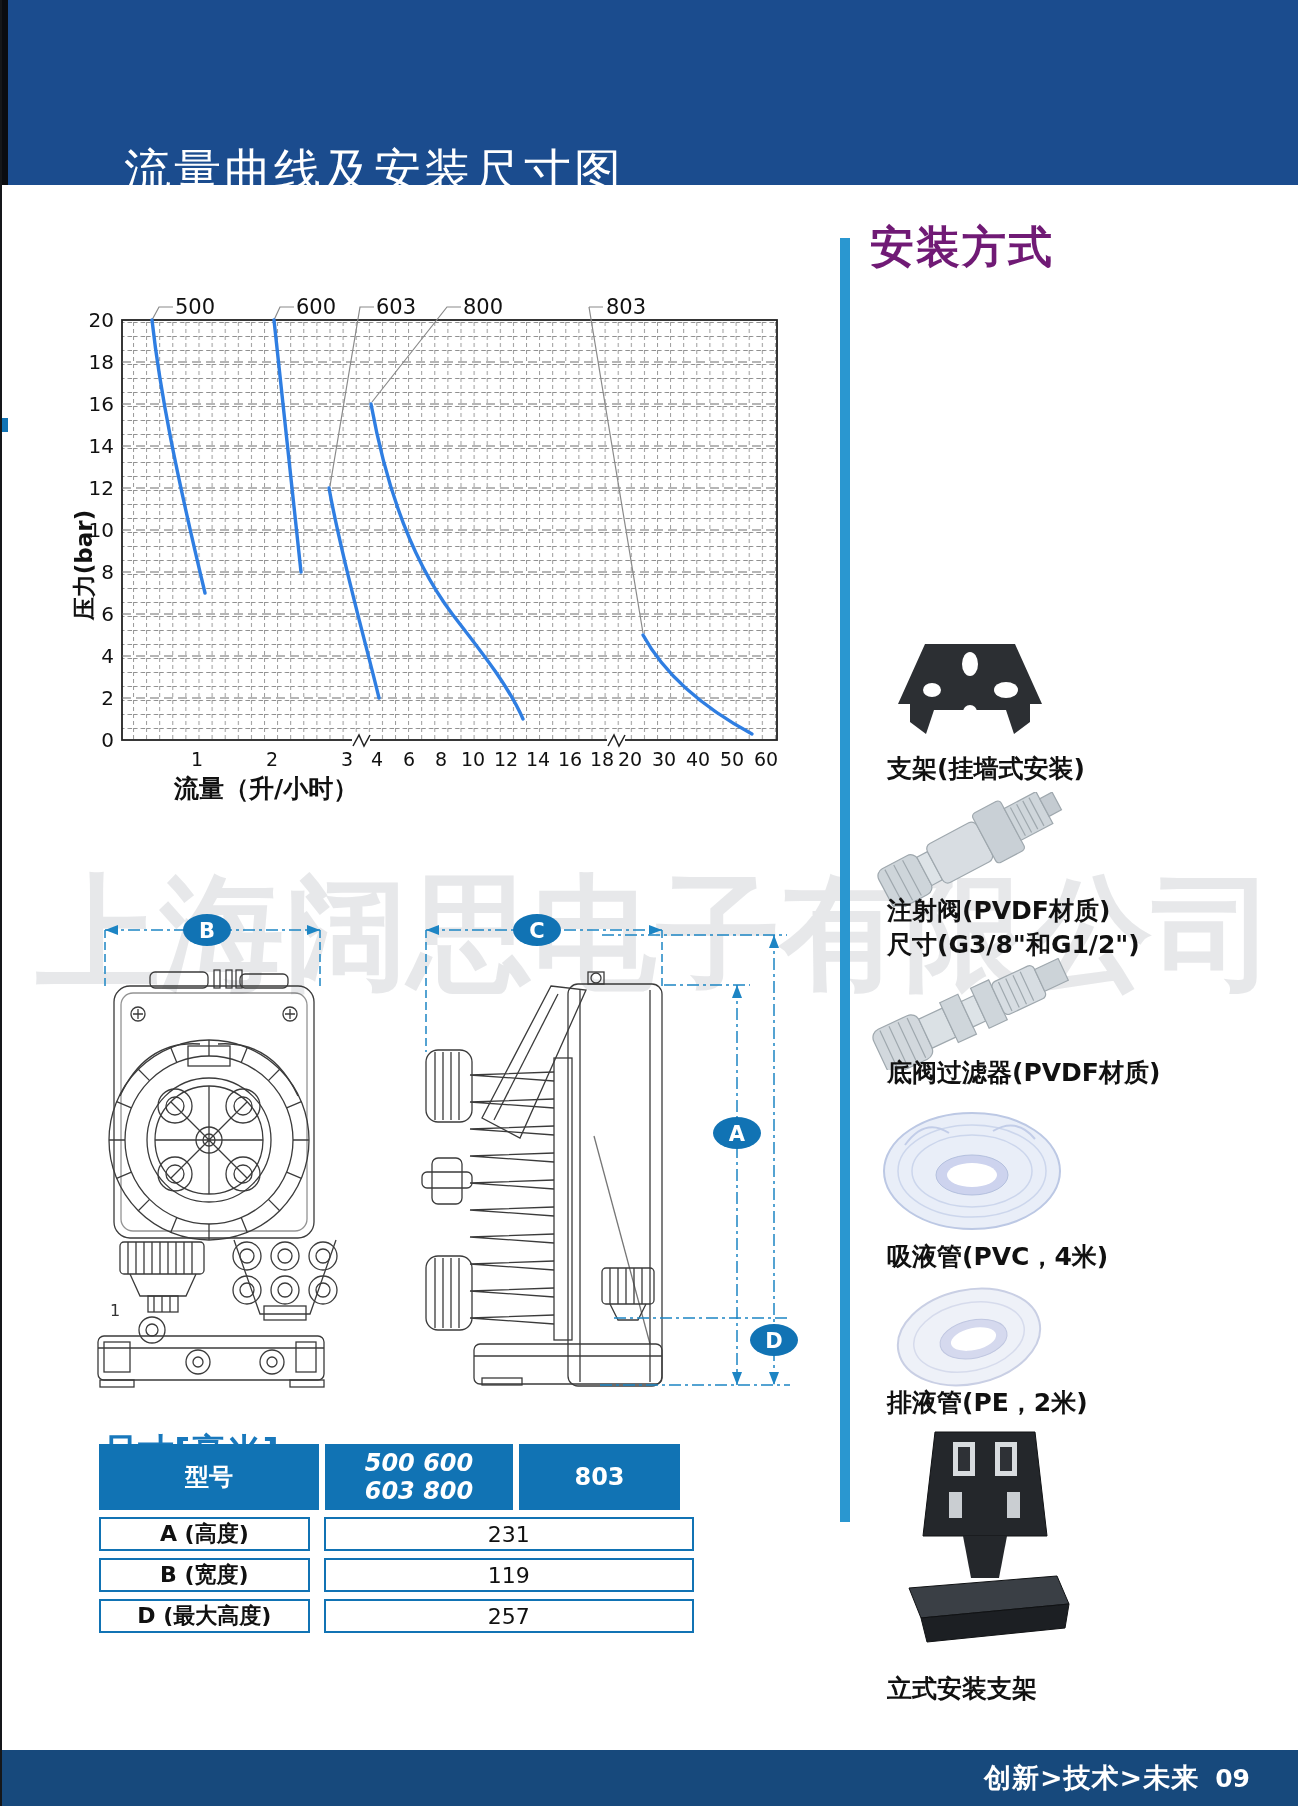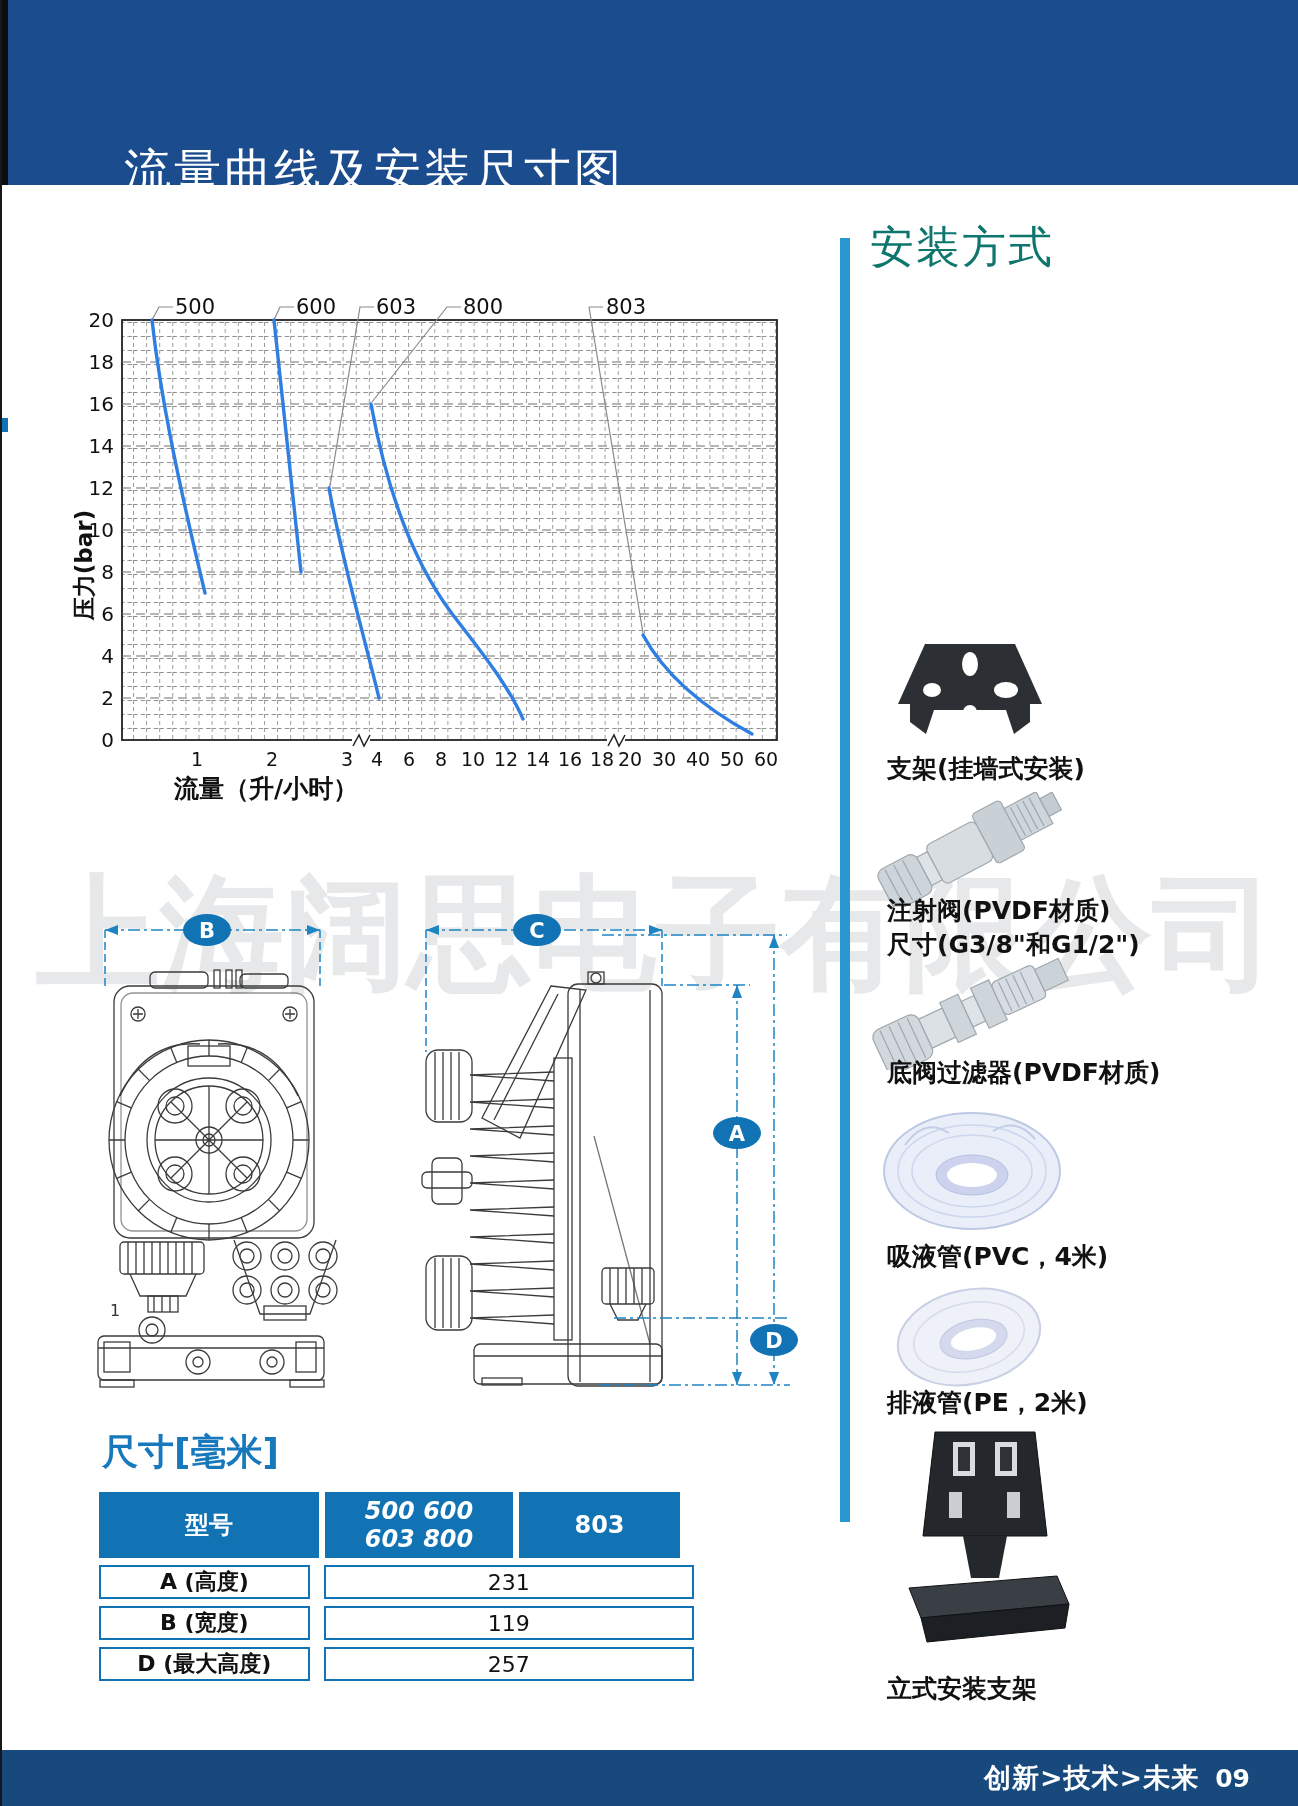--- a/index.html
+++ b/index.html
@@ -7,27 +7,27 @@
         font-family:"DejaVu Sans","Liberation Sans",sans-serif;border-left:2px solid #15171a;}
   .header-band{position:absolute;left:0;top:0;width:100%;height:185px;background:#1b4c8e;border-left:6px solid #0a0c10;box-sizing:border-box;}
   .page-title{position:absolute;left:100px;top:124px;margin:16px;color:#ffffff;font-size:47px;font-weight:normal;letter-spacing:3px;}
   .edge-mark{position:absolute;left:0;top:418px;width:6px;height:14px;background:#1173b4;}
   .watermark{position:absolute;left:34px;top:852px;width:1240px;z-index:1;
              font-size:124px;font-weight:bold;color:rgba(175,178,185,0.30);
              letter-spacing:0px;white-space:nowrap;text-shadow:3px 3px 0 rgba(255,255,255,0.55);}
   .overlay{position:absolute;left:0;top:0;z-index:2;}
   .sidebar{position:absolute;left:850px;top:200px;width:380px;height:1530px;z-index:3;}
   .divider{position:absolute;left:838px;top:238px;width:10px;height:1284px;background:#2a97d0;z-index:3;}
-  .sb-title{position:absolute;left:18px;top:18px;margin:0;font-size:44px;font-weight:normal;color:#0f766e;letter-spacing:2px;}
+  .sb-title{position:absolute;left:18px;top:18px;margin:0;font-size:44px;font-weight:bold;color:#701a75;letter-spacing:2px;}
   .sb-text{position:absolute;left:18px;top:108px;width:334px;font-size:23px;font-weight:600;color:#1c1c1c;line-height:39px;text-align:justify;}
   .sb-text p{margin:0 0 18px 0;}
   .acc-label{position:absolute;left:35px;font-size:25px;font-weight:600;color:#111;white-space:nowrap;}
   .acc-icon{position:absolute;}
   .dim-heading{position:absolute;left:100px;top:1428px;font-size:36px;font-weight:bold;color:#1878bc;z-index:3;}
-  .dim-table{position:absolute;left:97px;top:1492px;width:595px;z-index:3;font-size:22px;}
+  .dim-table{position:absolute;left:97px;top:1444px;width:595px;z-index:3;font-size:22px;}
   .t-head{display:flex;gap:6px;height:66px;}
   .t-head .cell{background:#1173b4;color:#fff;font-weight:bold;display:flex;flex-direction:column;align-items:center;justify-content:center;font-size:24px;line-height:28px;}
   .c1{width:220px;} .c2{width:188px;font-style:italic;} .c3{width:161px;} .cm{width:387px;}
   .t-row{display:flex;gap:14px;height:34px;margin-top:7px;}
   .t-row .cell{border:2px solid #1173b4;display:flex;align-items:center;justify-content:center;box-sizing:border-box;background:#fff;color:#111;}
   .t-row .lbl{font-weight:600;}
   .footer{position:absolute;left:0;top:1750px;width:100%;height:56px;background:#17497c;z-index:4;
           display:flex;align-items:center;justify-content:flex-end;padding-right:50px;box-sizing:border-box;color:#fff;}
   .footer .slogan{font-size:27px;font-weight:bold;letter-spacing:1px;}
   .footer .pagenum{font-size:25px;font-weight:bold;margin-left:16px;}

